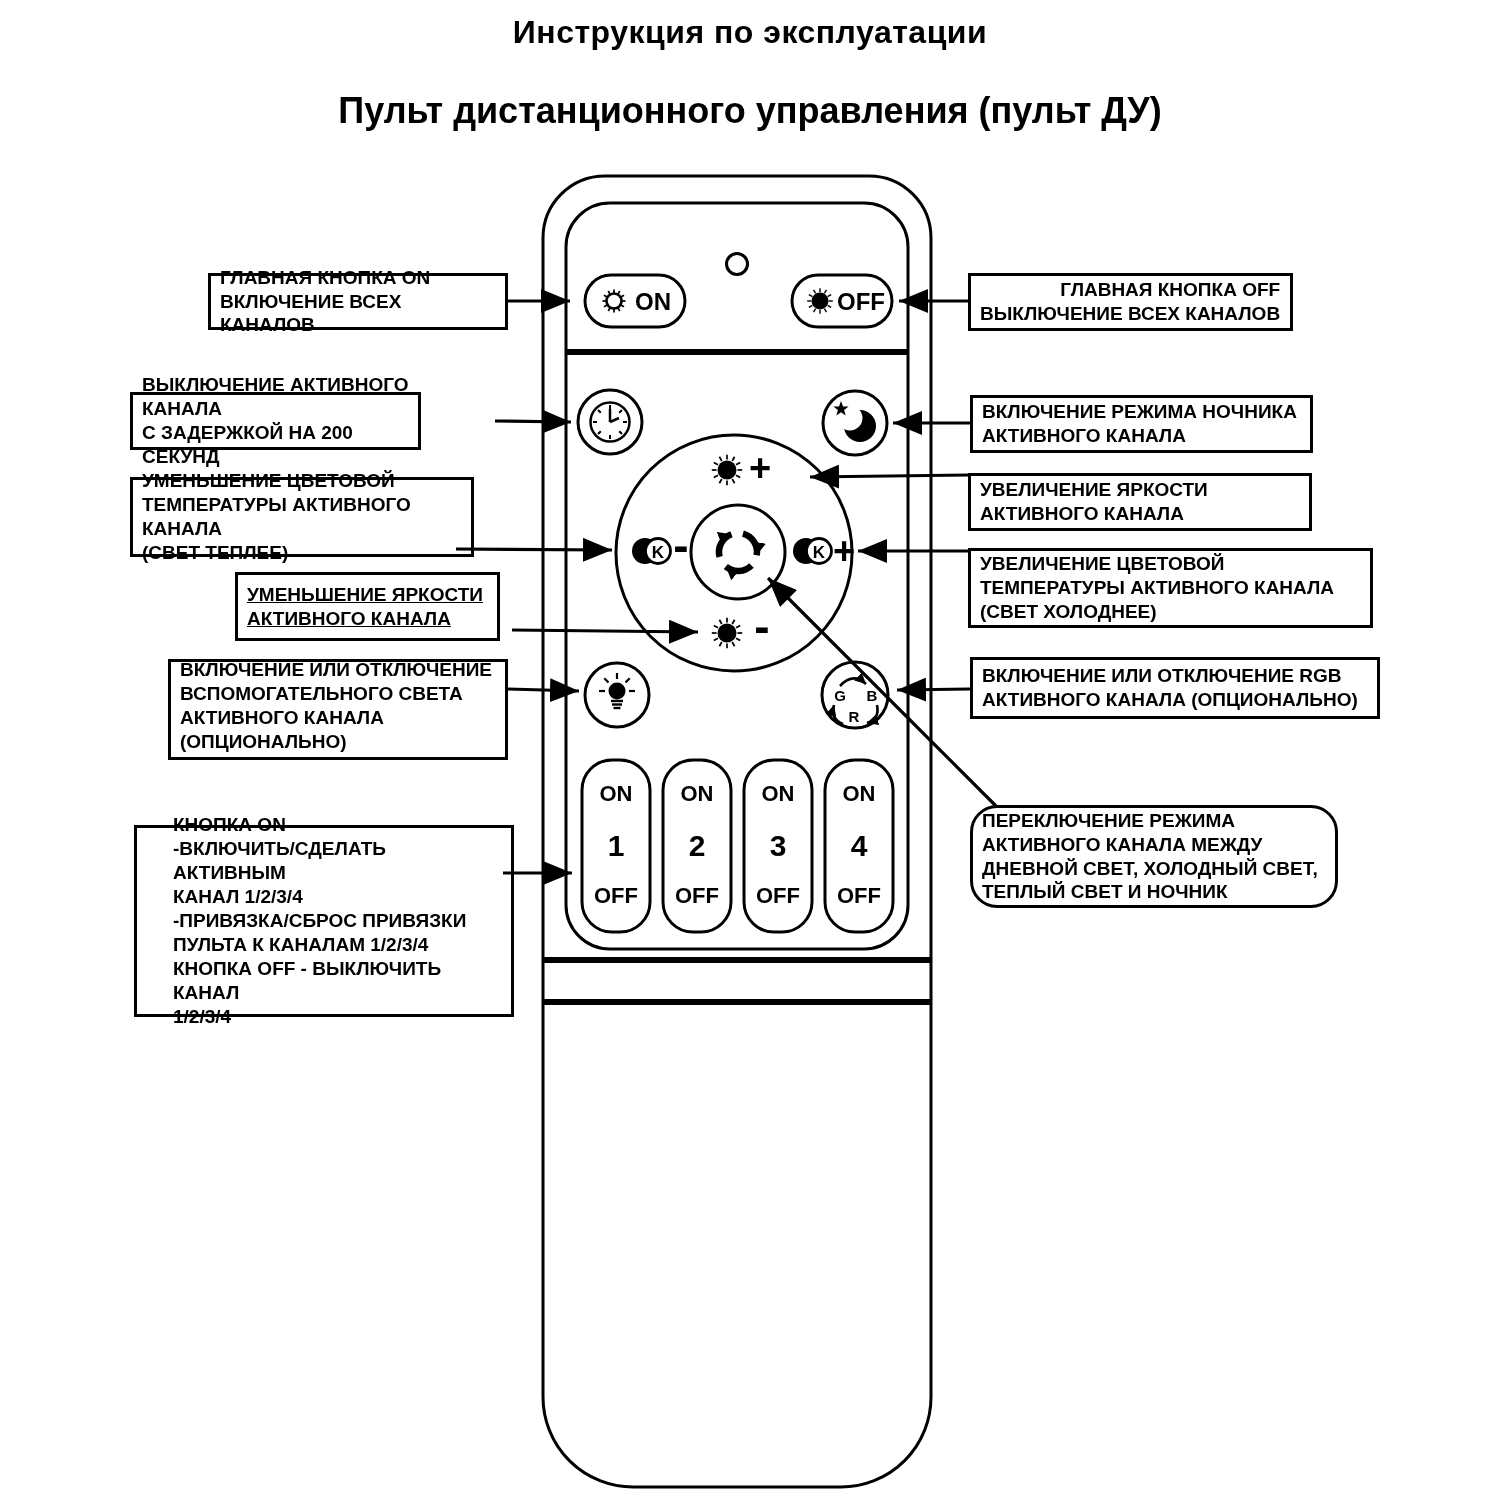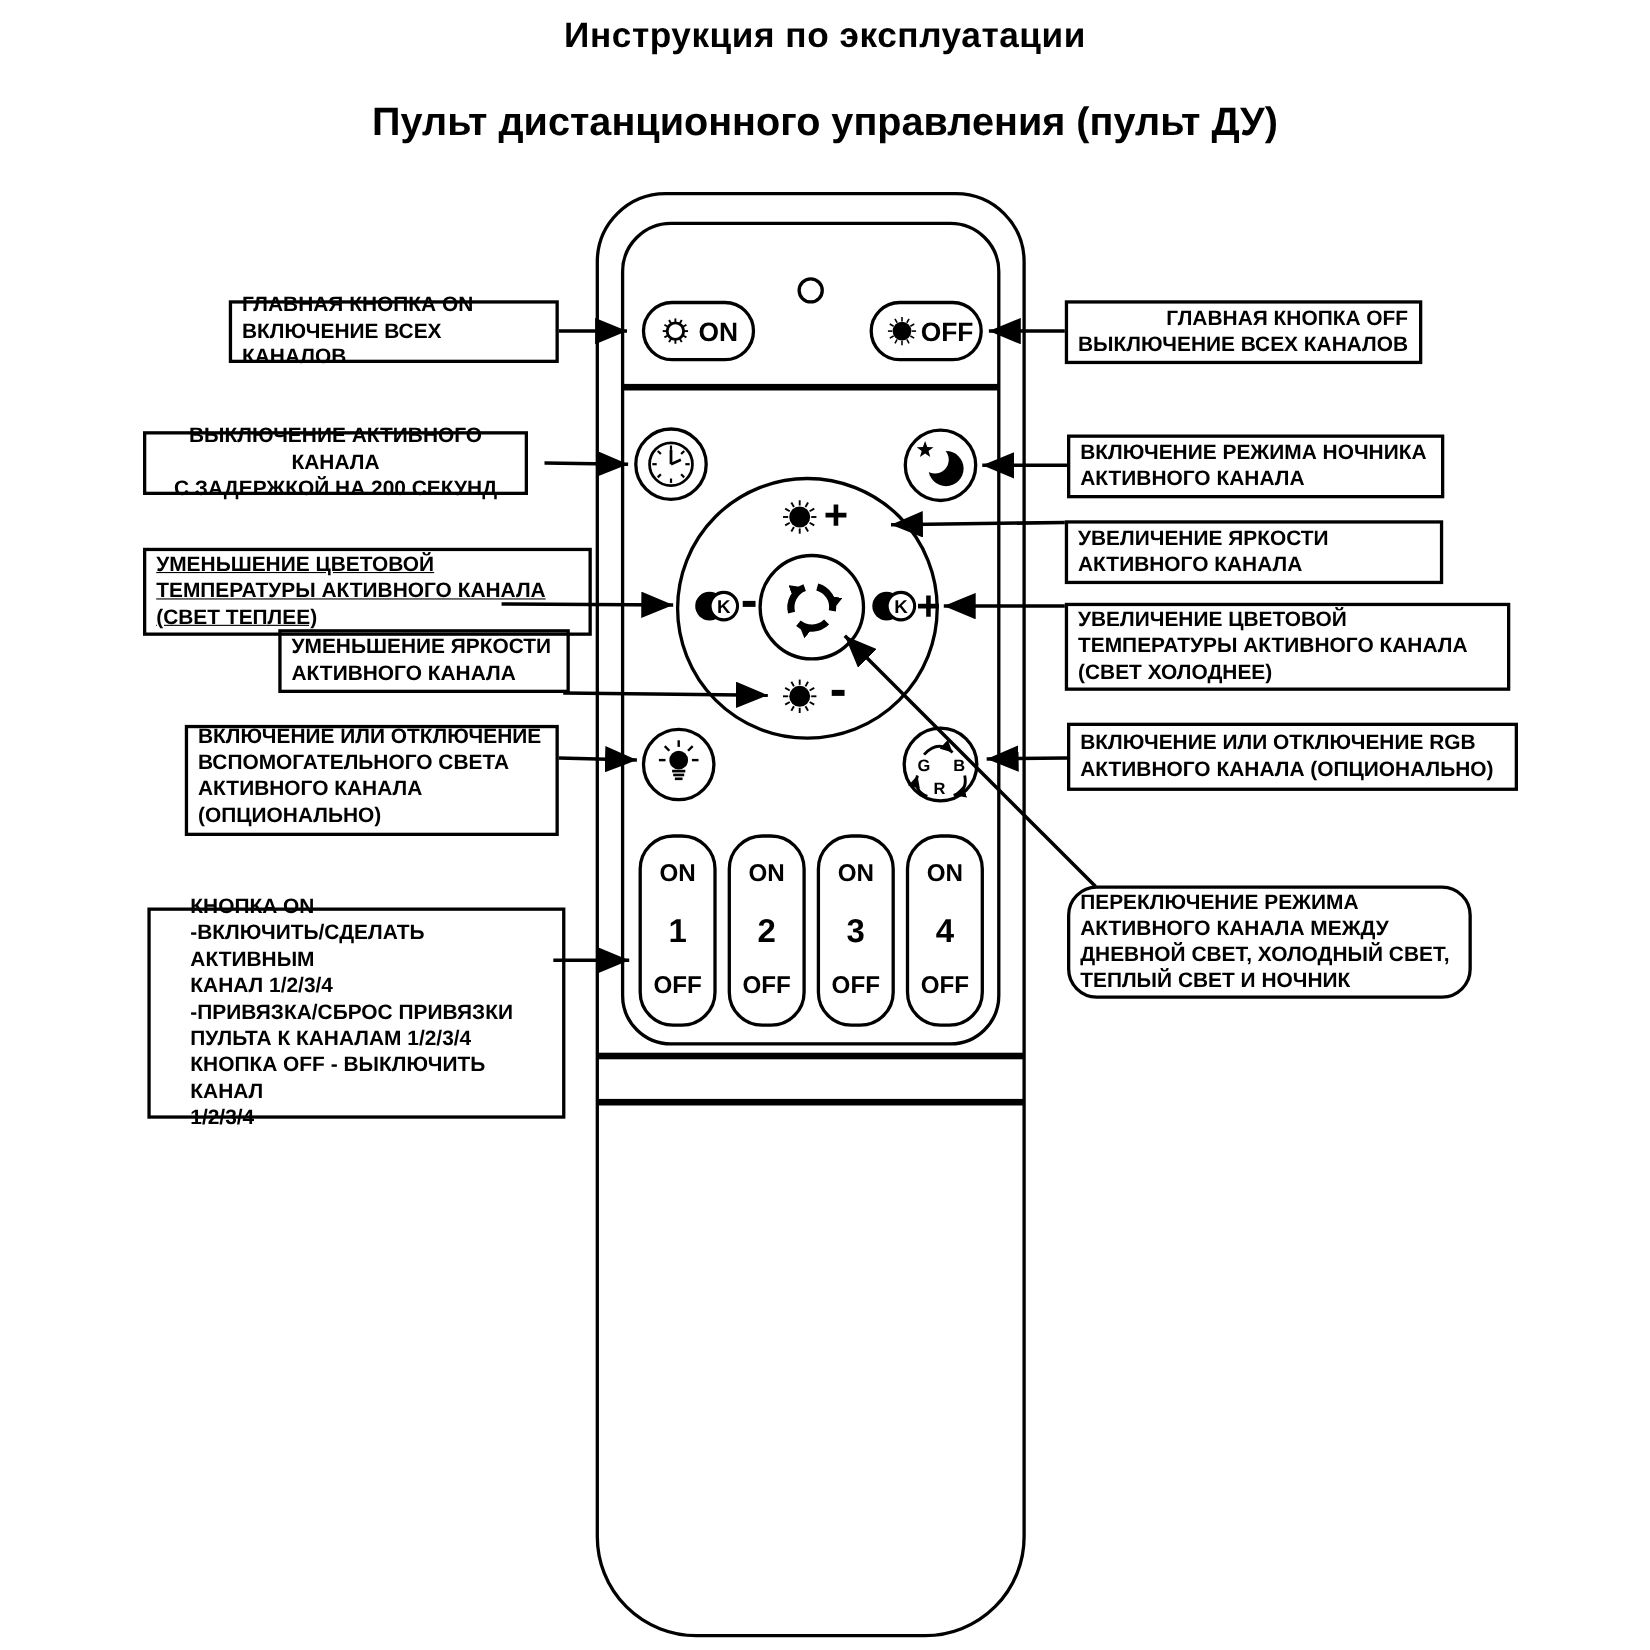--- a/index.html
+++ b/index.html
@@ -230,30 +230,30 @@
       <line x1="970" y1="689" x2="897" y2="690" marker-end="url(#arrow)"></line>
       <line x1="503" y1="873" x2="572" y2="873" marker-end="url(#arrow)"></line>
       <line x1="996" y1="806" x2="768" y2="578" marker-end="url(#arrow)"></line>
     </g>
   </svg>
 
   <div class="callout" style="left:208px; top:273px; width:300px; height:57px;">
     <span>ГЛАВНАЯ КНОПКА ON
 ВКЛЮЧЕНИЕ ВСЕХ КАНАЛОВ</span>
   </div>
-  <div class="callout" style="left:130px; top:392px; width:350px; height:58px;text-align:center;">
+  <div class="callout" style="left:130px; top:392px; width:291px; height:58px;">
     <span>ВЫКЛЮЧЕНИЕ АКТИВНОГО КАНАЛА
 С ЗАДЕРЖКОЙ НА 200 СЕКУНД</span>
   </div>
-  <div class="callout" style="left:130px; top:498px; width:408px; height:80px;text-decoration:underline;">
+  <div class="callout" style="left:130px; top:477px; width:344px; height:80px;">
     <span>УМЕНЬШЕНИЕ ЦВЕТОВОЙ
 ТЕМПЕРАТУРЫ АКТИВНОГО КАНАЛА
 (СВЕТ ТЕПЛЕЕ)</span>
   </div>
-  <div class="callout" style="left:253px; top:572px; width:265px; height:58px;">
+  <div class="callout" style="left:235px; top:572px; width:265px; height:69px;text-decoration:underline;">
     <span>УМЕНЬШЕНИЕ ЯРКОСТИ
 АКТИВНОГО КАНАЛА</span>
   </div>
   <div class="callout" style="left:168px; top:659px; width:340px; height:101px;align-items:flex-end;">
     <span>ВКЛЮЧЕНИЕ ИЛИ ОТКЛЮЧЕНИЕ
 ВСПОМОГАТЕЛЬНОГО СВЕТА
 АКТИВНОГО КАНАЛА
 (ОПЦИОНАЛЬНО)</span>
   </div>
   <div class="callout" style="left:134px; top:825px; width:380px; height:192px;padding-left:36px;">

